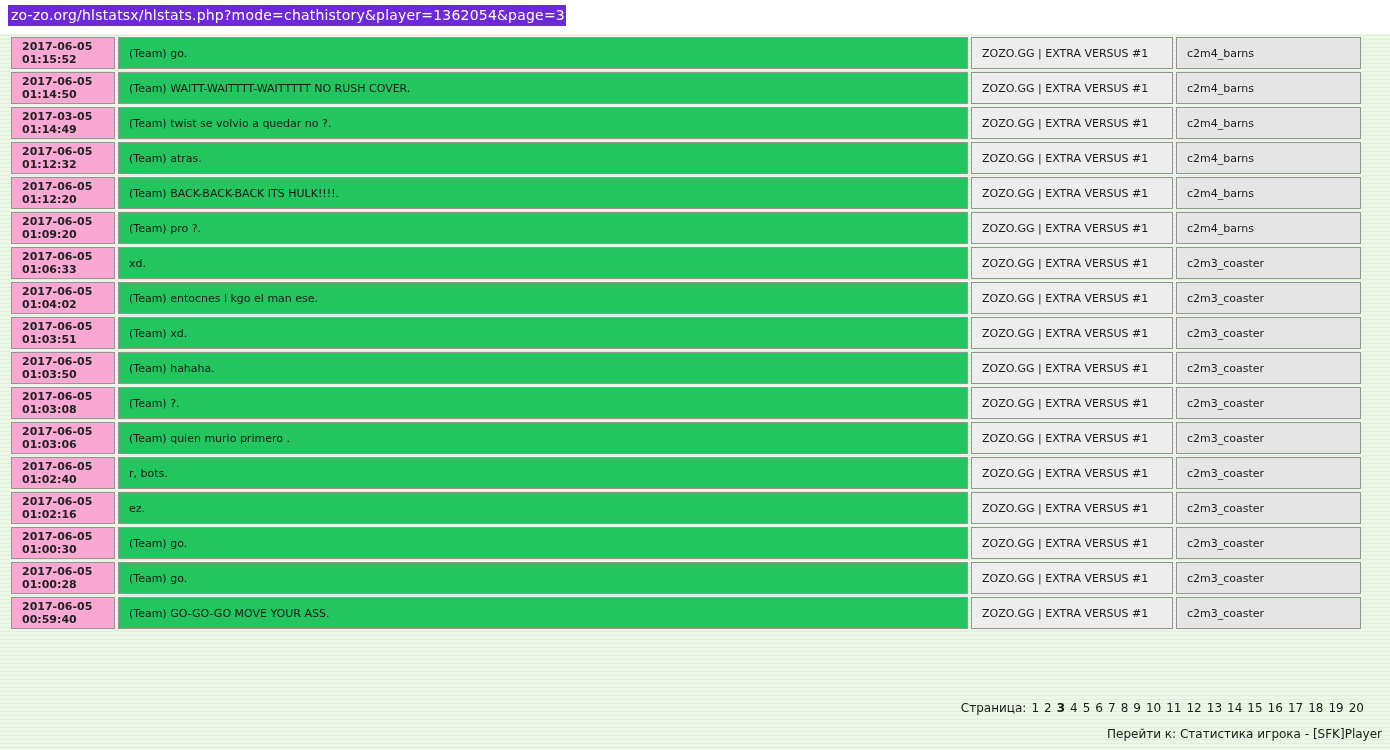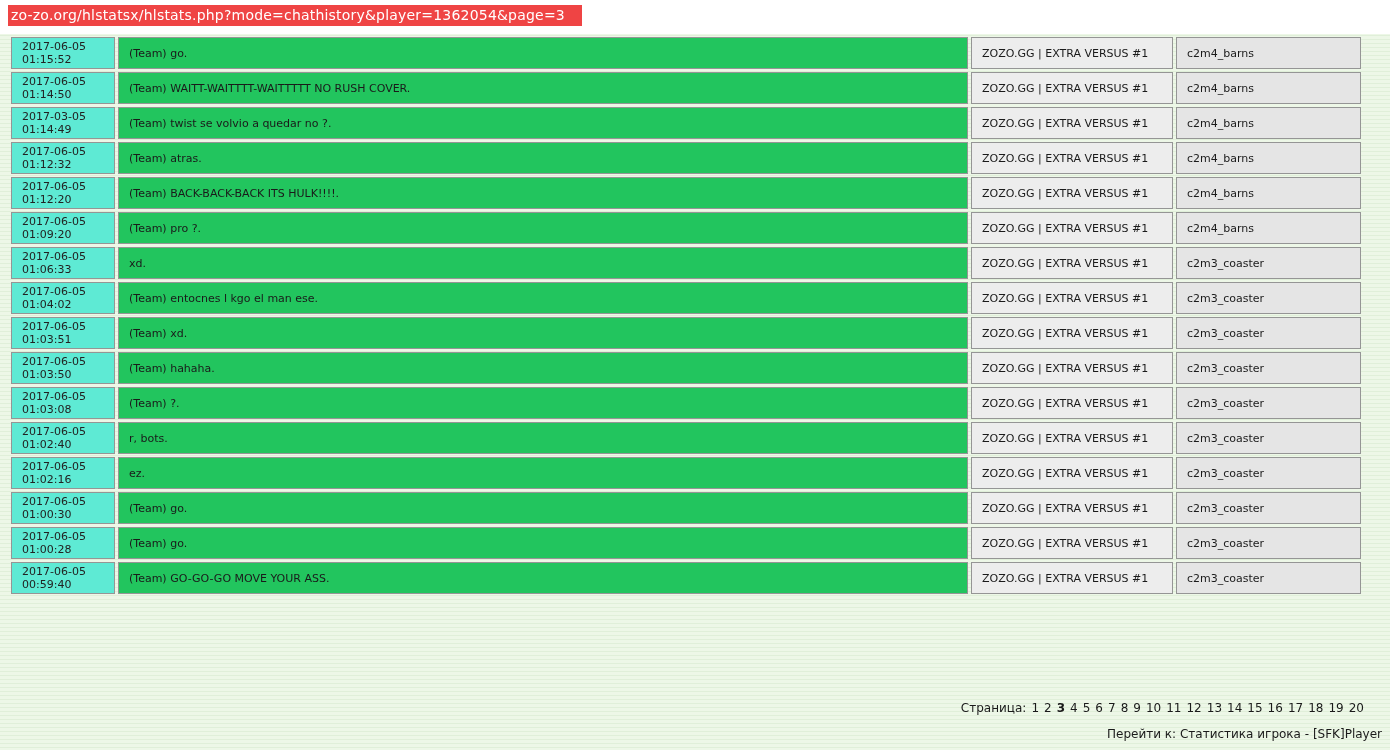--- a/index.html
+++ b/index.html
@@ -15,22 +15,22 @@
     position: relative;
   }
   .top-bar {
     position: absolute; left: 0; top: 0;
     width: 1390px; height: 34px;
     background: #ffffff;
   }
   .url-selected {
     display: inline-block;
     margin: 5px 0 0 8px;
-    padding: 2px 17px 3px 3px;
-    background: #ef4444;
+    padding: 2px 1px 3px 3px;
+    background: #6d28d9;
     color: #ffffff;
     font-size: 14px;
     letter-spacing: 0.2px;
     white-space: nowrap;
   }
   .chat-table {
     position: absolute; left: 8px; top: 34px;
     width: 1356px;
     border-collapse: separate;
     border-spacing: 3px;
@@ -40,21 +40,21 @@
   .chat-table td {
     border: 1px solid #959595;
     font-size: 11px;
     line-height: 13px;
     height: 32px;
     padding: 2px 10px;
     vertical-align: middle;
     overflow: hidden;
     white-space: normal;
   }
-  td.col-time   { background: #5eead4; color: #222; }
+  td.col-time   { background: #f9a8d4; color: #222; font-weight: bold; }
   td.col-msg    { background: #22c55e; }
   td.col-server { background: #ededed; }
   td.col-map    { background: #e5e5e5; margin-left: 22px; }
   .pagination {
     position: absolute;
     top: 693px; right: 26px;
     font-size: 12px;
     white-space: nowrap;
     margin-top: 8px;
   }
@@ -143,20 +143,26 @@
         <td class="col-server">ZOZO.GG | EXTRA VERSUS #1</td>
         <td class="col-map">c2m3_coaster</td>
       </tr>
       <tr>
         <td class="col-time">2017-06-05 01:03:08</td>
         <td class="col-msg">(Team) ?.</td>
         <td class="col-server">ZOZO.GG | EXTRA VERSUS #1</td>
         <td class="col-map">c2m3_coaster</td>
       </tr>
       <tr>
+        <td class="col-time">2017-06-05 01:03:06</td>
+        <td class="col-msg">(Team) quien murio primero .</td>
+        <td class="col-server">ZOZO.GG | EXTRA VERSUS #1</td>
+        <td class="col-map">c2m3_coaster</td>
+      </tr>
+      <tr>
         <td class="col-time">2017-06-05 01:02:40</td>
         <td class="col-msg">r, bots.</td>
         <td class="col-server">ZOZO.GG | EXTRA VERSUS #1</td>
         <td class="col-map">c2m3_coaster</td>
       </tr>
       <tr>
         <td class="col-time">2017-06-05 01:02:16</td>
         <td class="col-msg">ez.</td>
         <td class="col-server">ZOZO.GG | EXTRA VERSUS #1</td>
         <td class="col-map">c2m3_coaster</td>

